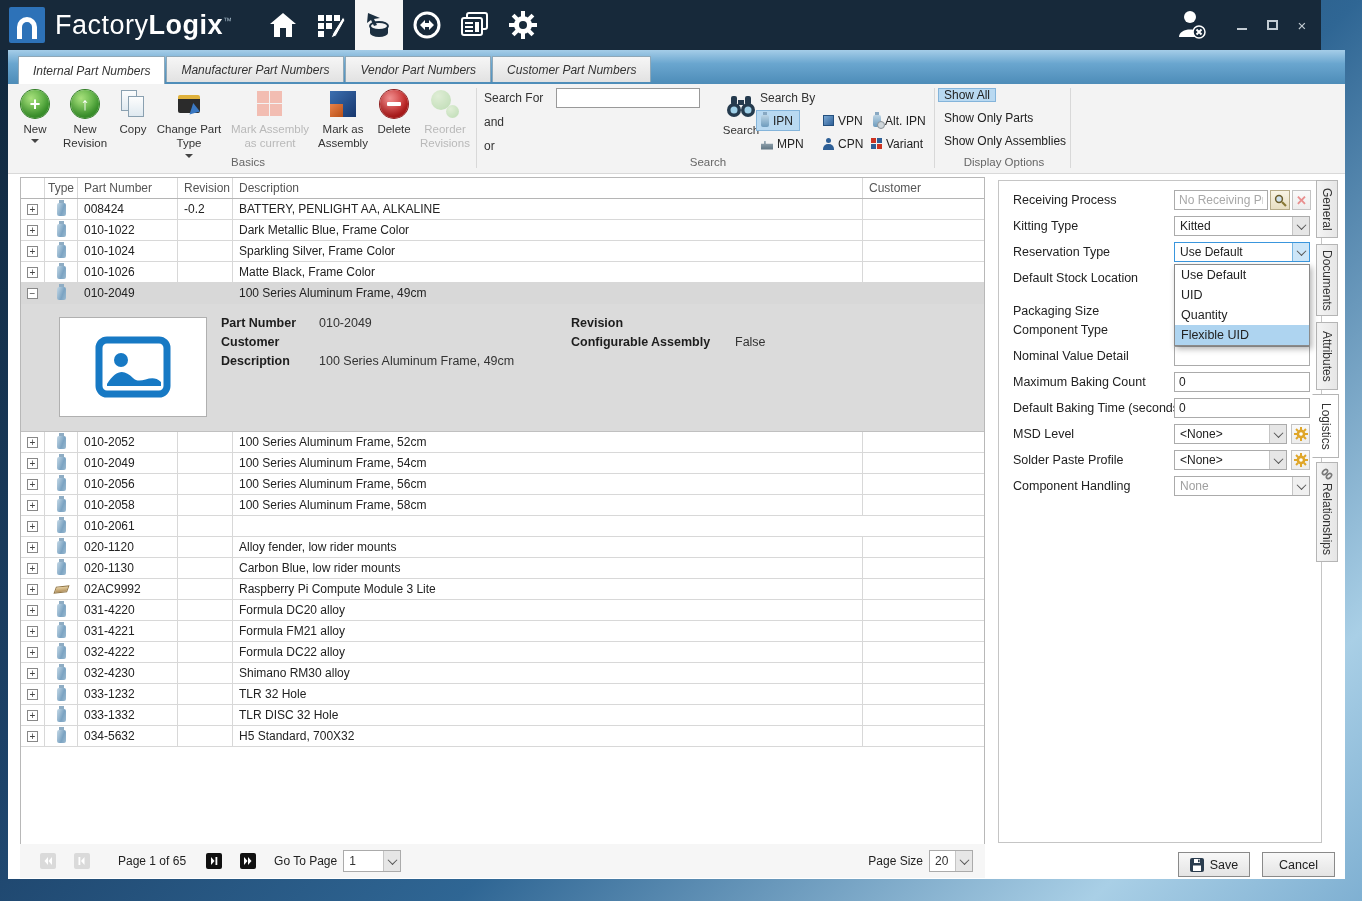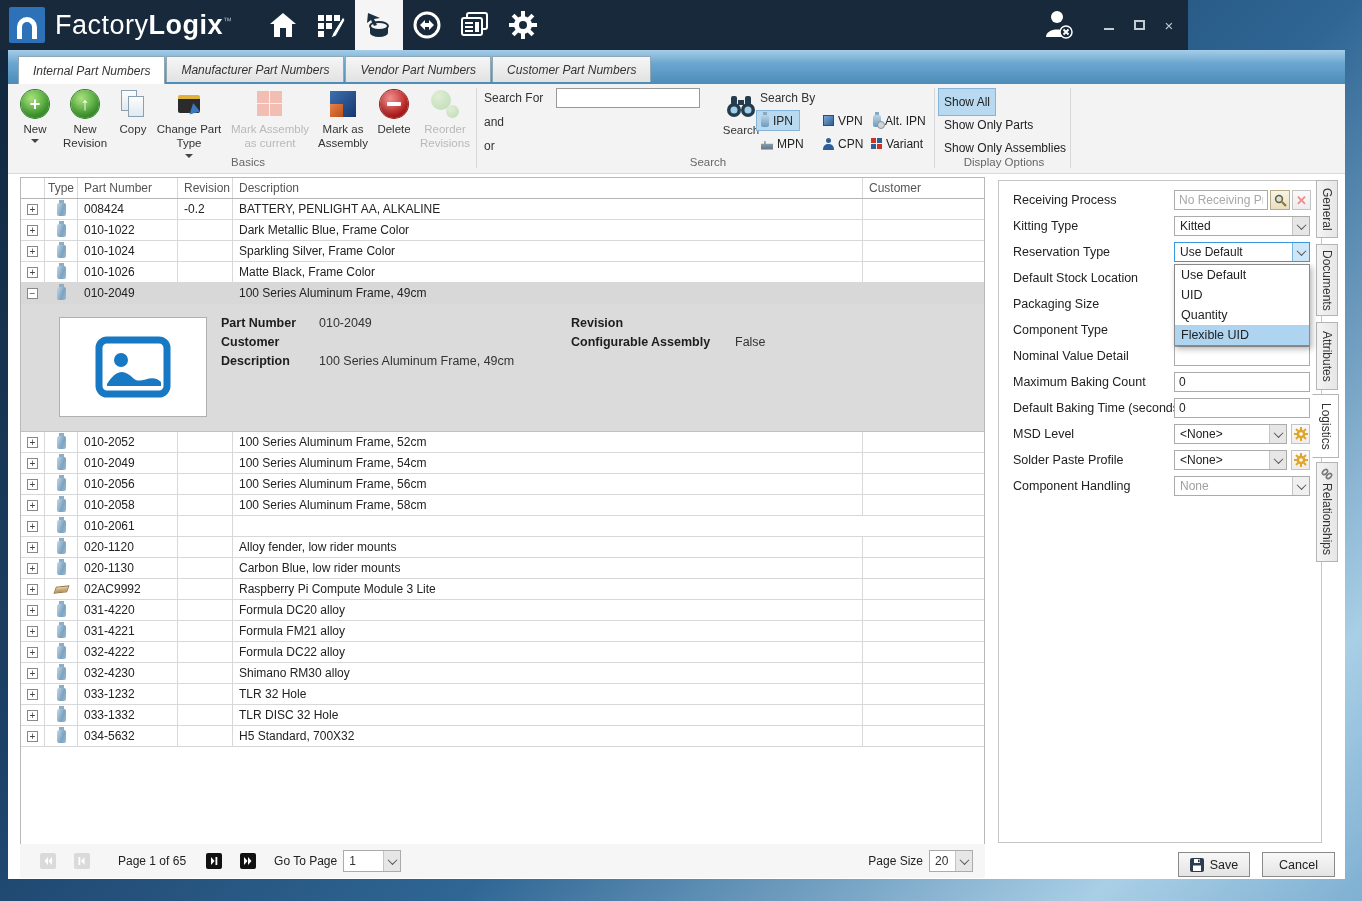--- a/index.html
+++ b/index.html
@@ -2,21 +2,21 @@
 <html><head>
 <meta charset="utf-8">
 <style>
   * { margin:0; padding:0; box-sizing:border-box; }
   html,body { width:1362px; height:901px; overflow:hidden; }
   body { font-family:"Liberation Sans", sans-serif; font-size:12px; color:#333;
          background:linear-gradient(135deg,#10263a 0%,#1d436a 35%,#2f6694 60%,#a9cfe6 88%,#7fb0d2 100%); }
   .stage { position:relative; width:1362px; height:901px; }
 
   
-  .titlebar { position:absolute; left:0; top:0; width:1188px; height:50px; background:#17293a; display:flex; align-items:center; }
+  .titlebar { position:absolute; left:0; top:0; width:1321px; height:50px; background:#17293a; display:flex; align-items:center; }
   .logo-sq { width:36px; height:36px; margin-left:9px; background:#2d72b8; border-radius:2px; display:flex; align-items:center; justify-content:center; }
   .logo-n { width:20px; height:22px; border:5px solid #fff; border-bottom:none; border-radius:10px 10px 0 0; margin-top:6px; }
   .brand { margin-left:10px; font-size:27px; color:#fff; letter-spacing:.5px; white-space:nowrap; }
   .brand .light { font-weight:300; }
   .brand .bold { font-weight:700; }
   .brand sup { font-size:9px; color:#9fb3c2; }
   .navicons { display:flex; align-items:center; margin-left:26px; height:50px; }
   .navicon { width:48px; height:50px; display:flex; align-items:center; justify-content:center; cursor:pointer; }
   .navicon svg { display:block; }
   .navicon.active { background:#f5f5f5; }
@@ -67,21 +67,21 @@
   .ic-reorder { position:relative; width:28px; height:28px; opacity:.45; }
   .ic-reorder i { position:absolute; border-radius:50%; background:radial-gradient(circle at 35% 30%,#c9e8b4,#7cc068); }
   .ic-reorder i:first-child { width:20px; height:20px; left:0; top:0; }
   .ic-reorder i:last-child { width:13px; height:13px; right:0; bottom:0; }
 
   .srch-label { position:absolute; font-size:12px; color:#333; }
   .srch-input { position:absolute; height:20px; border:1px solid #999; background:#fff; font-size:12px; padding:0 4px; font-family:inherit; }
   .filterbtn { position:absolute; height:21px; display:flex; align-items:center; padding:0 6px 0 4px; font-size:12px; color:#222; cursor:pointer; border:1px solid transparent; }
   .filterbtn.selected { background:#b9d9f1; border-color:#84b4da; }
   .filterbtn .fic { margin-right:4px; display:flex; }
-  .showopt { position:absolute; height:28px; display:flex; align-items:center; padding:4px 5px; font-size:12px; color:#222; cursor:pointer; border:1px solid transparent; }
+  .showopt { position:absolute; height:14px; display:flex; align-items:center; padding:4px 5px; font-size:12px; color:#222; cursor:pointer; border:1px solid transparent; }
   .showopt.selected { background:#b9d9f1; border-color:#84b4da; }
 
   
   .mini-bottle { width:8px; height:12px; background:linear-gradient(#bcd4e4,#6d9bbd); border-radius:2px; position:relative; }
   .mini-bottle:before { content:""; position:absolute; left:2px; top:-3px; width:4px; height:3px; background:#88a8c2; }
   .mini-box { width:11px; height:11px; background:linear-gradient(135deg,#7aa8d4,#2e5f96); border:1px solid #24507e; }
   .mini-badge { position:relative; }
   .mini-badge:after { content:""; position:absolute; right:-4px; bottom:-2px; width:6px; height:6px; border-radius:50%; background:#cfd6da; border:1px solid #8a9298; }
   .mini-fact { width:12px; height:9px; background:linear-gradient(#9fb0ba,#5d7280); clip-path:polygon(0 100%,0 35%,25% 35%,25% 0,40% 0,40% 35%,100% 35%,100% 100%); margin-top:3px; }
   .mini-person { width:11px; height:12px; position:relative; }
@@ -704,21 +704,21 @@
           <span class="carr"></span>
       </div>
 
       <div class="plabel" style="top:64px">Reservation Type</div>
       <div class="combo focused" style="left:175px;top:61px;width:136px">
         <span class="cval">Use Default</span>
           <span class="carr"></span>
       </div>
 
       <div class="plabel" style="top:90px">Default Stock Location</div>
-      <div class="plabel" style="top:116px">Packaging Size</div>
+      <div class="plabel" style="top:123px">Packaging Size</div>
       <div class="plabel" style="top:142px">Component Type</div>
 
       <div class="dropdown" id="res-dropdown">
           <div class="opt">Use Default</div>
           <div class="opt">UID</div>
           <div class="opt">Quantity</div>
           <div class="opt hl">Flexible UID</div>
         </div>
 
       <div class="plabel" style="top:168px">Nominal Value Detail</div>

